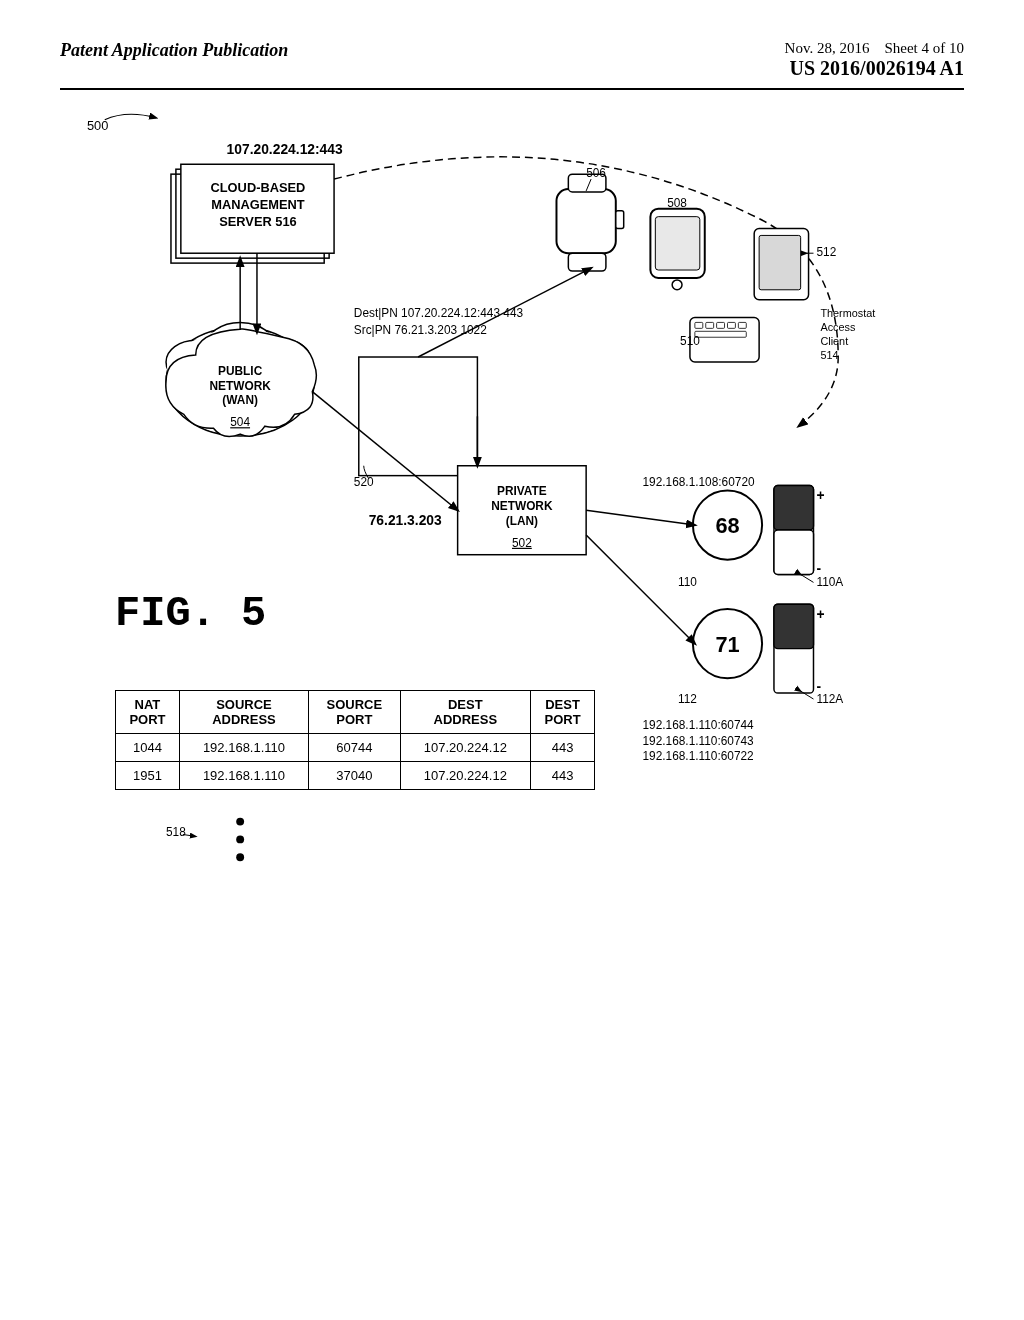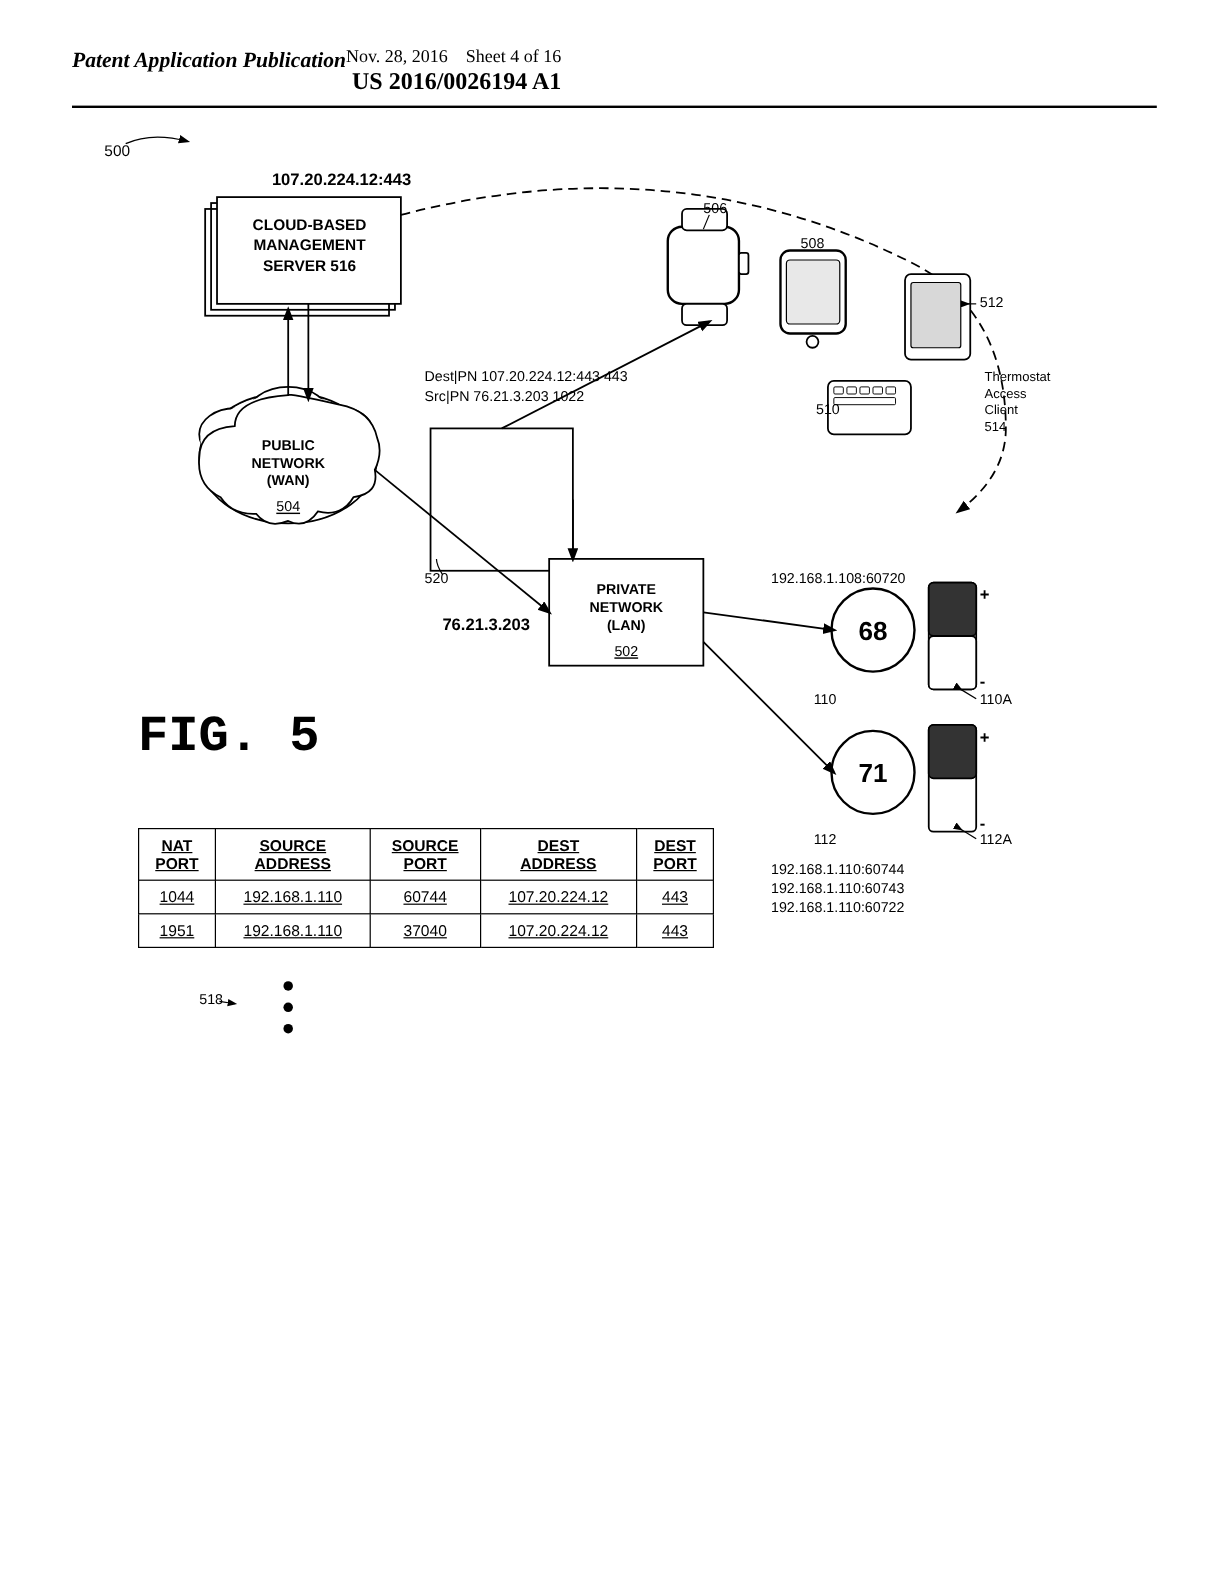--- a/index.html
+++ b/index.html
@@ -13,21 +13,21 @@
     }
     .page {
       width: 1024px;
       min-height: 1320px;
       background: #fff;
       position: relative;
       padding: 40px 60px;
     }
     .header {
       display: flex;
-      justify-content: flex-start;
+      justify-content: space-between;
       align-items: flex-start;
       margin-bottom: 10px;
       border-bottom: 2px solid #000;
       padding-bottom: 8px;
     }
     .header-left {
       font-weight: bold;
       font-size: 18px;
       font-style: italic;
     }
@@ -72,21 +72,20 @@
       position: absolute;
       left: 55px;
       top: 590px;
       width: 480px;
     }
     .nat-table {
       border-collapse: collapse;
       width: 100%;
       font-size: 14px;
       font-family: Arial, sans-serif;
-      text-decoration: underline;
     }
     .nat-table th, .nat-table td {
       border: 1.5px solid #000;
       text-align: center;
       padding: 6px 4px;
       font-size: 13px;
     }
     .nat-table th {
       font-weight: bold;
       background: #fff;
@@ -94,21 +93,21 @@
   </style>
 </head>
 <body>
 
 <div class="page">
 
   <div class="header">
     <div class="header-left">Patent Application Publication</div>
     <div class="header-right-block">
       <div class="header-date">
-        <span>Nov. 28, 2016</span>&nbsp;&nbsp;&nbsp;&nbsp;<span>Sheet 4 of 16</span>
+        <span>Nov. 28, 2016</span>&nbsp;&nbsp;&nbsp;&nbsp;<span>Sheet 4 of 10</span>
       </div>
       <div class="header-patent">US 2016/0026194 A1</div>
     </div>
   </div>
 
   <div class="diagram-area">
     <svg class="diagram-svg" viewBox="0 0 900 870" xmlns="http://www.w3.org/2000/svg">
 
       <text x="20" y="30" font-size="13" font-family="Arial">500</text>
       <path d="M 38 20 Q 60 10 90 18" stroke="#000" fill="none" stroke-width="1.2" marker-end="url(#arr)"></path>

